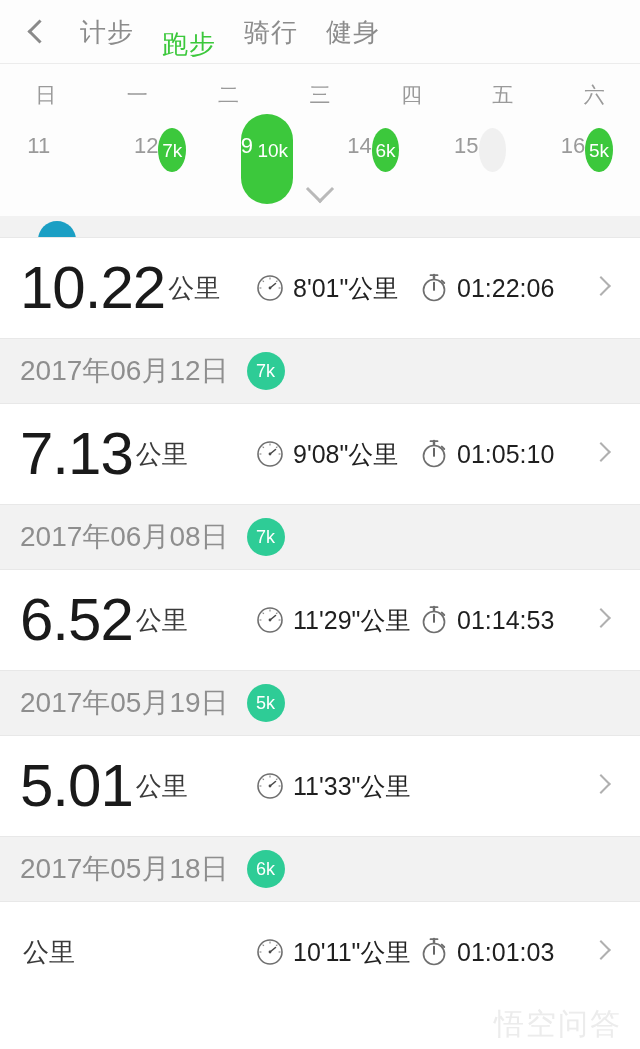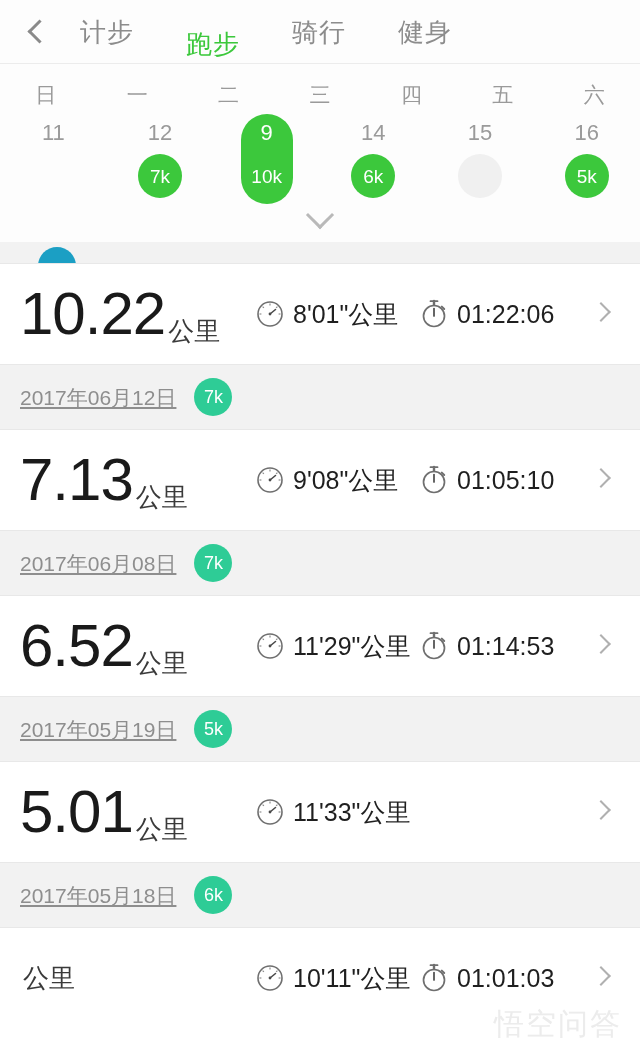--- a/index.html
+++ b/index.html
@@ -41,21 +41,21 @@
     width: 17px;
     height: 17px;
     border-left: 3px solid #8a8a8a;
     border-bottom: 3px solid #8a8a8a;
     transform: rotate(45deg);
     margin-left: 5px;
   }
   .tabs {
     display: flex;
     align-items: center;
-    gap: 52px;
+    gap: 28px;
     margin-left: 6px;
   }
   .tab {
     font-size: 26px;
     color: #8c8c8c;
     letter-spacing: 1px;
     line-height: 1;
     white-space: nowrap;
   }
   .tab.active { color: #3cc83c; margin-top: 25px; }
@@ -81,21 +81,21 @@
     color: #9a9a9a;
     line-height: 1;
     padding: 8px 0 0 0;
     height: 38px;
   }
 
   .day-wrap {
     position: relative;
     width: 52px;
     display: flex;
-    flex-direction: column;
+    flex-direction: row;
     align-items: center;
     padding-top: 6px;
   }
   
   .day-wrap.selected::before {
     content: "";
     position: absolute;
     top: 0px;
     left: 50%;
     transform: translateX(-50%);
@@ -181,24 +181,23 @@
     overflow: hidden;
     align-items: flex-end;
     border-top: none;
     padding-bottom: 0;
   }
   .date-header.clipped .date-text,
   .date-header.clipped .hdr-badge {
     transform: translateY(22px);
   }
   .date-text {
-    font-size: 21px;
+    font-size: 28px;
     color: #8e8e8e;
     line-height: 1;
-    text-decoration: underline;
   }
   .hdr-badge {
     width: 38px;
     height: 38px;
     border-radius: 50%;
     background: #2ecc96;
     color: #ffffff;
     font-size: 18px;
     display: flex;
     align-items: center;
@@ -211,21 +210,21 @@
     position: relative;
     height: 100px;
     background: #ffffff;
     display: flex;
     align-items: center;
     padding-left: 20px;
   }
 
   .dist-block {
     display: flex;
-    align-items: flex-end;
+    align-items: center;
     width: 236px;
   }
   .dist-num {
     font-size: 60px;
     color: #1a1a1a;
     line-height: 1;
     letter-spacing: -1px;
     font-weight: 400;
   }
   .dist-unit {

